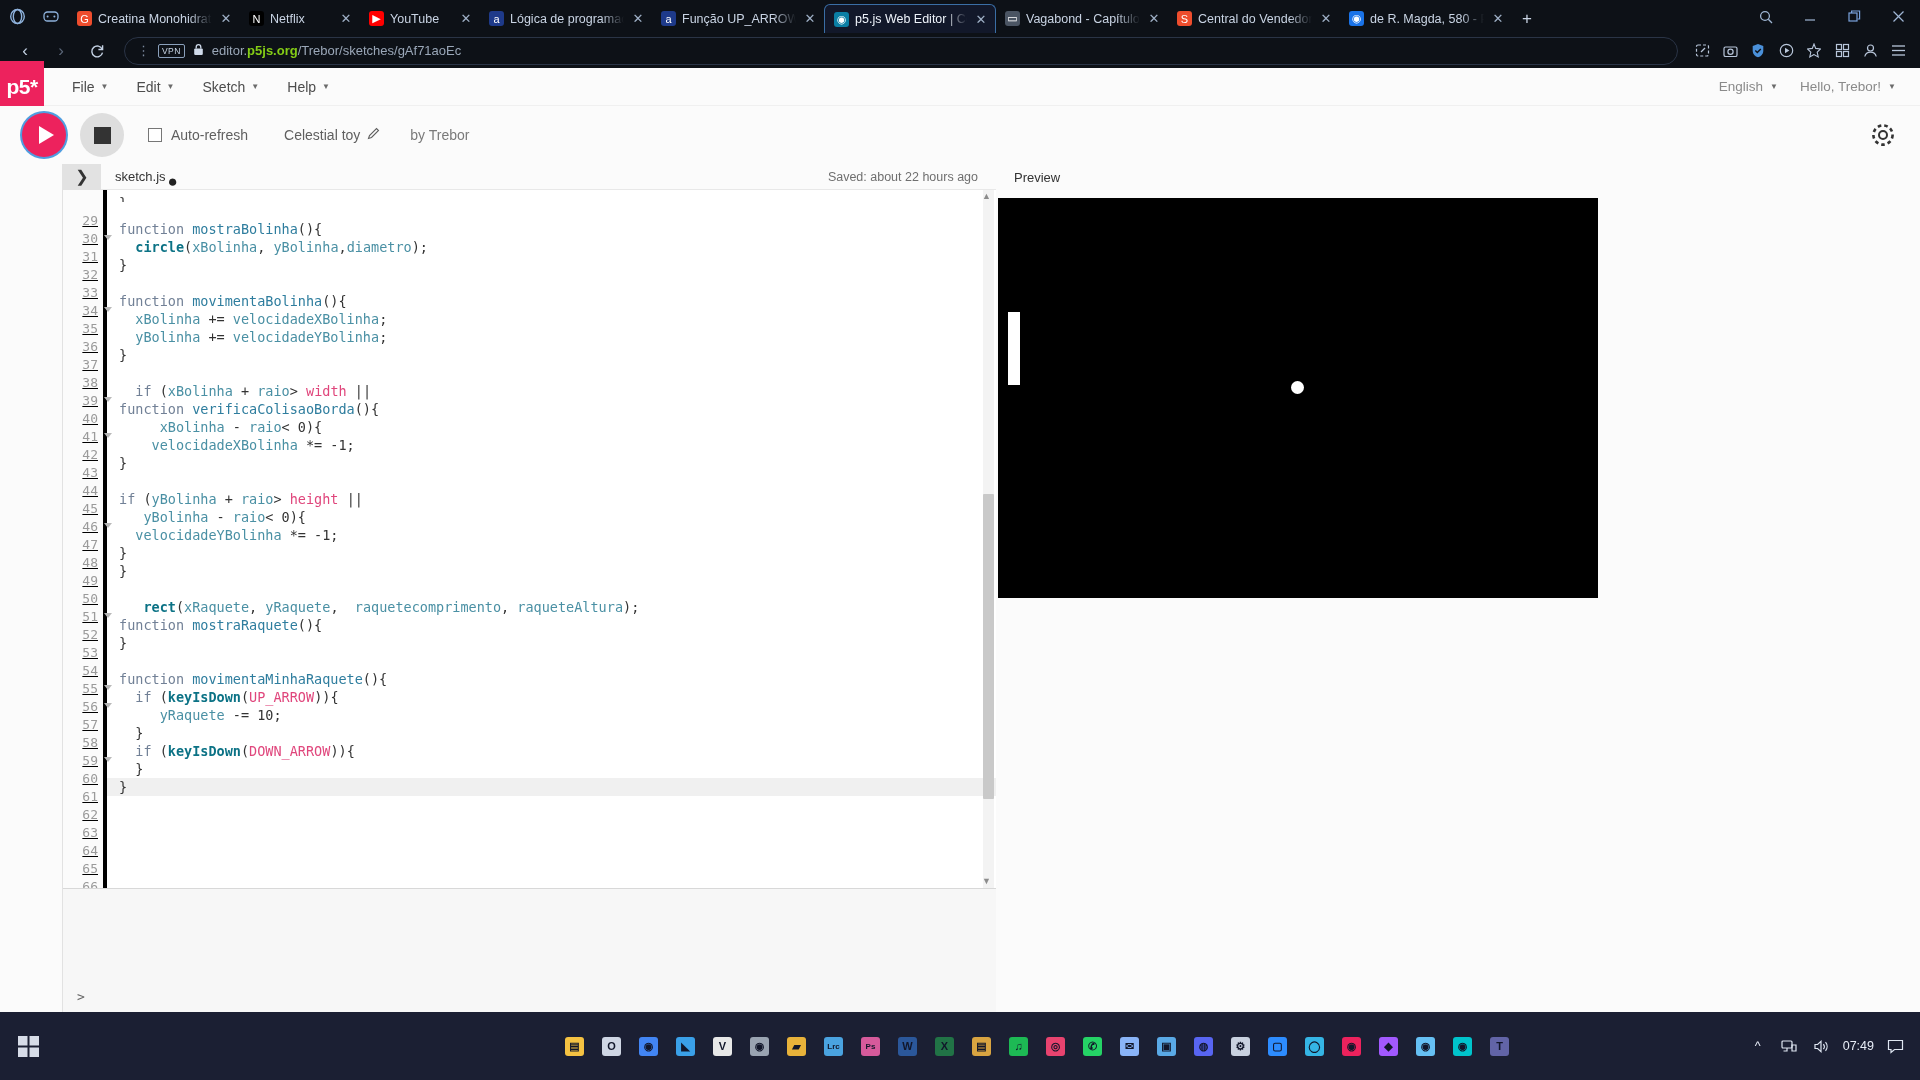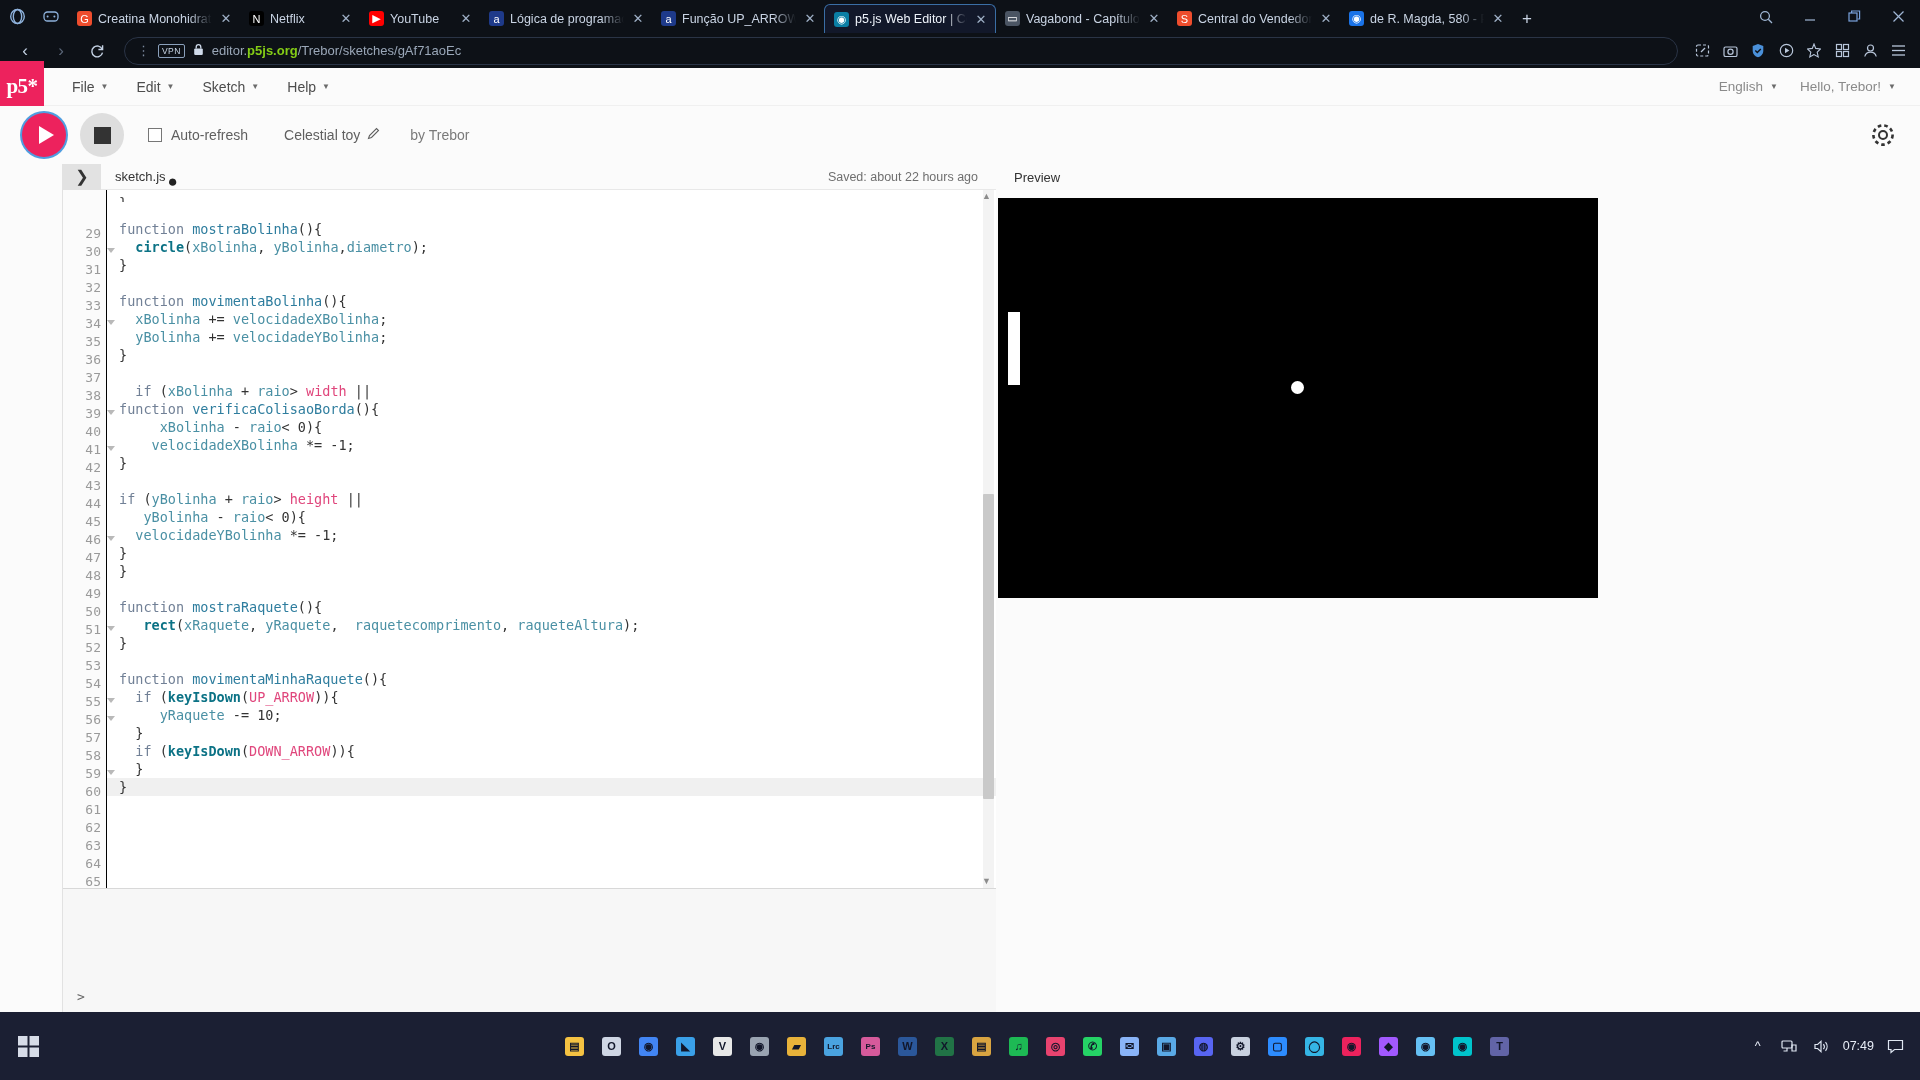--- a/index.html
+++ b/index.html
@@ -38,21 +38,21 @@
   .vpnbadge { border:1px solid #8aa0bb; color:#c9d6e6; font-size:8.5px; padding:1px 3px; border-radius:2px; letter-spacing:.4px; }
   .urltext { color:#9aa7b8; font-size:13px; }
   .urltext b { color:#84cc16; font-weight:700; }
   .navright { display:flex; align-items:center; }
   .navright div { width:28px; height:30px; display:flex; align-items:center; justify-content:center; color:#b8c6da; font-size:14px; }
 
   
   .p5app { position:absolute; left:0; top:68px; width:1920px; height:944px; background:#fbfbfb; }
   .p5nav { height:38px; background:#fbfbfb; display:flex; align-items:center; border-bottom:1px solid #f0f0f0; }
   .p5logo { width:44px; height:51px; background:#ed225d; color:#fff; display:flex; align-items:center; justify-content:center;
-            font-size:21px; font-weight:700; letter-spacing:-.5px;font-family:Liberation Serif, serif; }
+            font-size:21px; font-weight:700; letter-spacing:-.5px; }
   .p5menu { display:flex; align-items:center; gap:0; margin-left:14px; }
   .p5menu .mi { padding:0 14px; height:38px; display:flex; align-items:center; gap:6px; color:#4d4d4d; font-size:14px; }
   .caret { font-size:8px; color:#6b6b6b; }
   .p5navright { margin-left:auto; display:flex; align-items:center; gap:22px; padding-right:24px; }
   .p5navright .mi { display:flex; align-items:center; gap:7px; color:#8a8a8a; font-size:13.5px; }
 
   .p5toolbar { height:58px; background:#fbfbfb; display:flex; align-items:center; padding:0 22px; gap:14px; position:relative; }
   .playbtn { width:44px; height:44px; border-radius:50%; background:#ed225d; display:flex; align-items:center; justify-content:center;
              box-shadow:0 0 0 2px #4f9de0; }
   .playbtn .tri { width:0;height:0;border-left:15px solid #fff;border-top:9px solid transparent;border-bottom:9px solid transparent; margin-left:4px;}
@@ -67,21 +67,21 @@
   .p5body { position:absolute; left:0; top:96px; right:0; bottom:0; display:flex; }
   .railstrip { width:62px; background:#fbfbfb; }
   .editorcol { width:934px; position:relative; background:#fff; border-left:1px solid #e2e2e2; }
   .filebar { height:26px; background:#fbfbfb; display:flex; align-items:center; border-bottom:1px solid #e8e8e8; position:relative; }
   .sidebarToggle { width:38px; height:26px; background:#e2e2e2; display:flex; align-items:center; justify-content:center; color:#333; font-size:16px; }
   .filetab { padding:0 14px; color:#333; font-size:13px; display:flex; align-items:flex-end; }
   .dot { color:#222; font-size:17px; line-height:0; margin-left:2px; position:relative; top:-2px; }
   .savedtxt { margin-left:auto; margin-right:18px; color:#6f6f6f; font-size:12.5px; }
 
   .codearea { position:absolute; left:0; top:26px; right:0; bottom:124px; background:#fff; overflow:hidden; display:flex; }
-  .gutter { width:44px; background:#fbfbfb; border-right:1px solid #000000; padding-top:17px; }
+  .gutter { width:44px; background:#fbfbfb; border-right:4px solid #000000; padding-top:4px;text-decoration:underline; }
   .gline { height:18px; line-height:18px; text-align:right; padding-right:5px; color:#9a9a9a;
            font-family:"DejaVu Sans Mono","Liberation Mono",monospace; font-size:13px; position:relative; }
   .fold { position:absolute; right:-9px; top:5px; width:0;height:0;
           border-left:4px solid transparent;border-right:4px solid transparent;border-top:5px solid #b9b9b9; }
   .codelines { flex:1; padding-top:4px; padding-left:12px; position:relative; }
   .cline { height:18px; line-height:18px; font-family:"DejaVu Sans Mono","Liberation Mono",monospace;
            font-size:13.5px; color:#333; white-space:pre; }
   .cline.hl { background:#f0f0f0; margin-left:-12px; padding-left:12px; }
   .kw  { color:#718096; }
   .fn  { color:#2e7d9e; }
@@ -501,22 +501,22 @@
               <div class="cline"><span class="num">     </span><span class="var">xBolinha</span><span class="num"> - </span><span class="var">raio</span><span class="num">&lt; </span><span class="num">0</span><span class="num">){</span></div>
               <div class="cline"><span class="num">    </span><span class="var">velocidadeXBolinha</span><span class="num"> *= -</span><span class="num">1</span><span class="num">;</span></div>
               <div class="cline"><span class="num">}</span></div>
               <div class="cline">&nbsp;</div>
               <div class="cline"><span class="kw">if</span><span class="num"> (</span><span class="var">yBolinha</span><span class="num"> + </span><span class="var">raio</span><span class="num">&gt; </span><span class="p5c">height</span><span class="num"> ||</span></div>
               <div class="cline"><span class="num">   </span><span class="var">yBolinha</span><span class="num"> - </span><span class="var">raio</span><span class="num">&lt; </span><span class="num">0</span><span class="num">){</span></div>
               <div class="cline"><span class="num">  </span><span class="var">velocidadeYBolinha</span><span class="num"> *= -</span><span class="num">1</span><span class="num">;</span></div>
               <div class="cline"><span class="num">}</span></div>
               <div class="cline"><span class="num">}</span></div>
               <div class="cline">&nbsp;</div>
+              <div class="cline"><span class="num">   </span><span class="bi">rect</span><span class="num">(</span><span class="var">xRaquete</span><span class="num">, </span><span class="var">yRaquete</span><span class="num">,  </span><span class="var">raquetecomprimento</span><span class="num">, </span><span class="var">raqueteAltura</span><span class="num">);</span></div>
               <div class="cline"><span class="kw">function </span><span class="fn">mostraRaquete</span><span class="num">(){</span></div>
-              <div class="cline"><span class="num">   </span><span class="bi">rect</span><span class="num">(</span><span class="var">xRaquete</span><span class="num">, </span><span class="var">yRaquete</span><span class="num">,  </span><span class="var">raquetecomprimento</span><span class="num">, </span><span class="var">raqueteAltura</span><span class="num">);</span></div>
               <div class="cline"><span class="num">}</span></div>
               <div class="cline">&nbsp;</div>
               <div class="cline"><span class="kw">function </span><span class="fn">movimentaMinhaRaquete</span><span class="num">(){</span></div>
               <div class="cline"><span class="num">  </span><span class="kw">if</span><span class="num"> (</span><span class="bi">keyIsDown</span><span class="num">(</span><span class="p5c">UP_ARROW</span><span class="num">)){</span></div>
               <div class="cline"><span class="num">     </span><span class="var">yRaquete</span><span class="num"> -= </span><span class="num">10</span><span class="num">;</span></div>
               <div class="cline"><span class="num">  }</span></div>
               <div class="cline"><span class="num">  </span><span class="kw">if</span><span class="num"> (</span><span class="bi">keyIsDown</span><span class="num">(</span><span class="p5c">DOWN_ARROW</span><span class="num">)){</span></div>
               <div class="cline"><span class="num">  }</span></div>
               <div class="cline hl"><span class="num">}</span></div>
               <div class="cline">&nbsp;</div>

